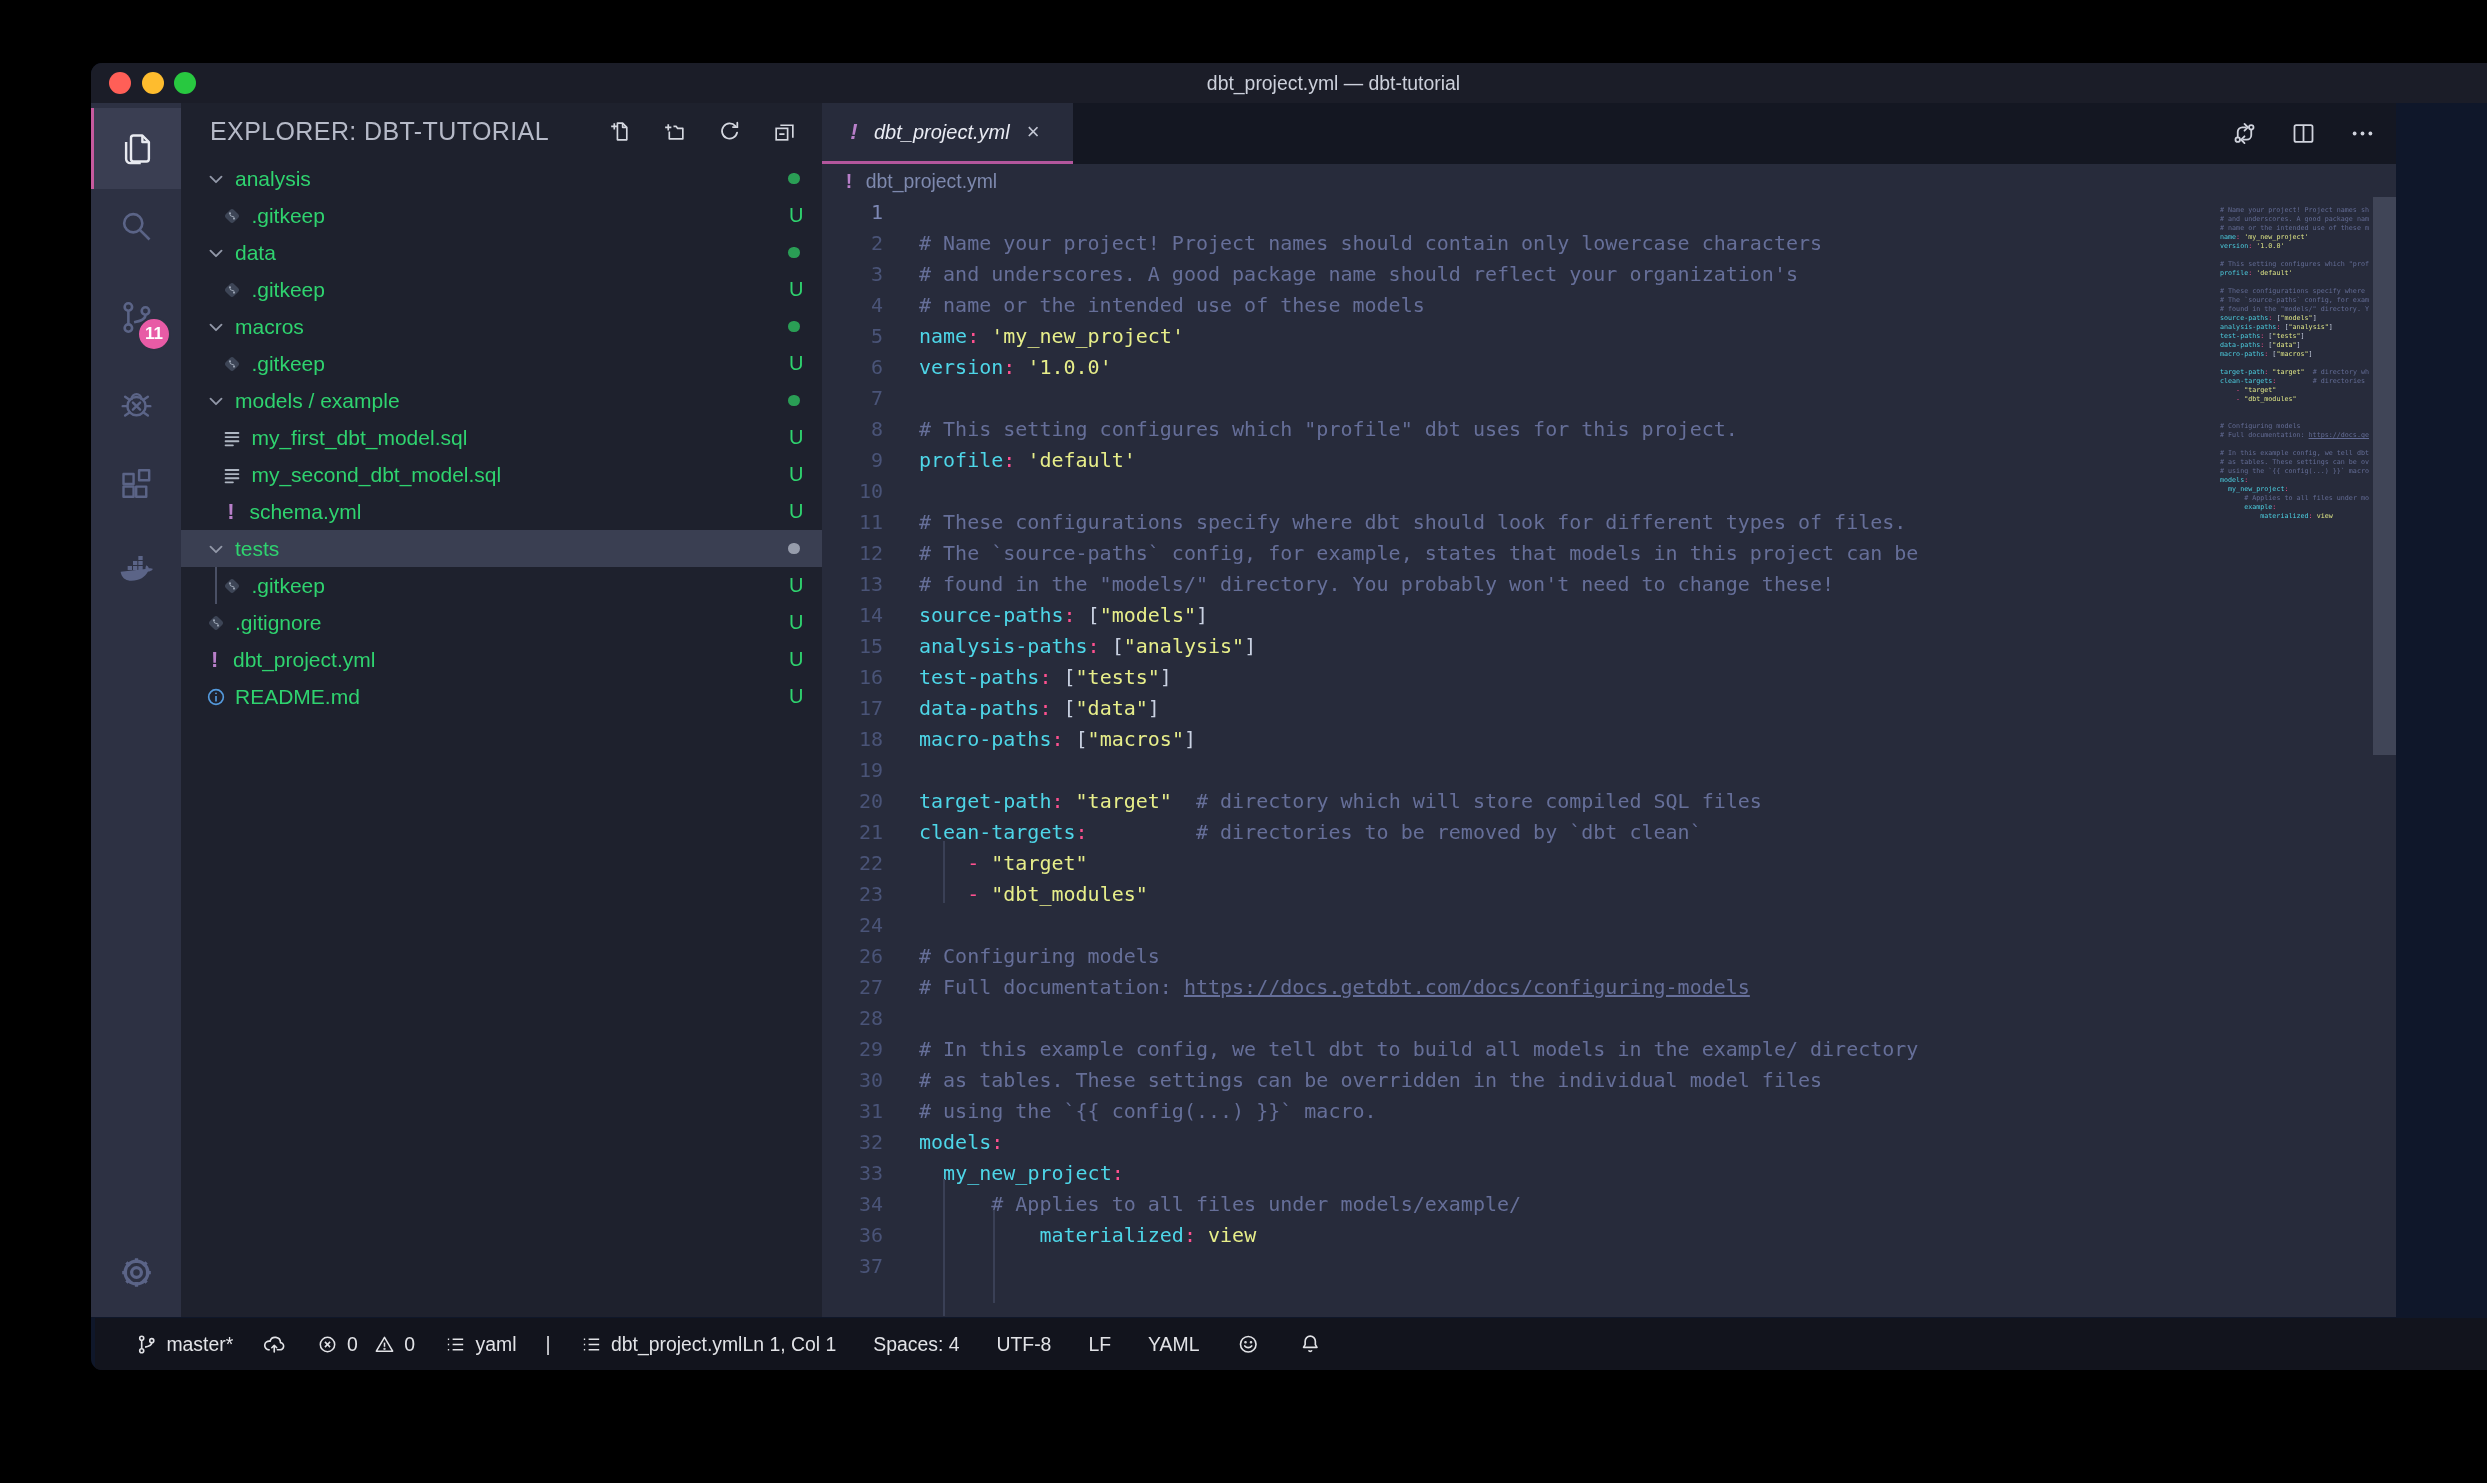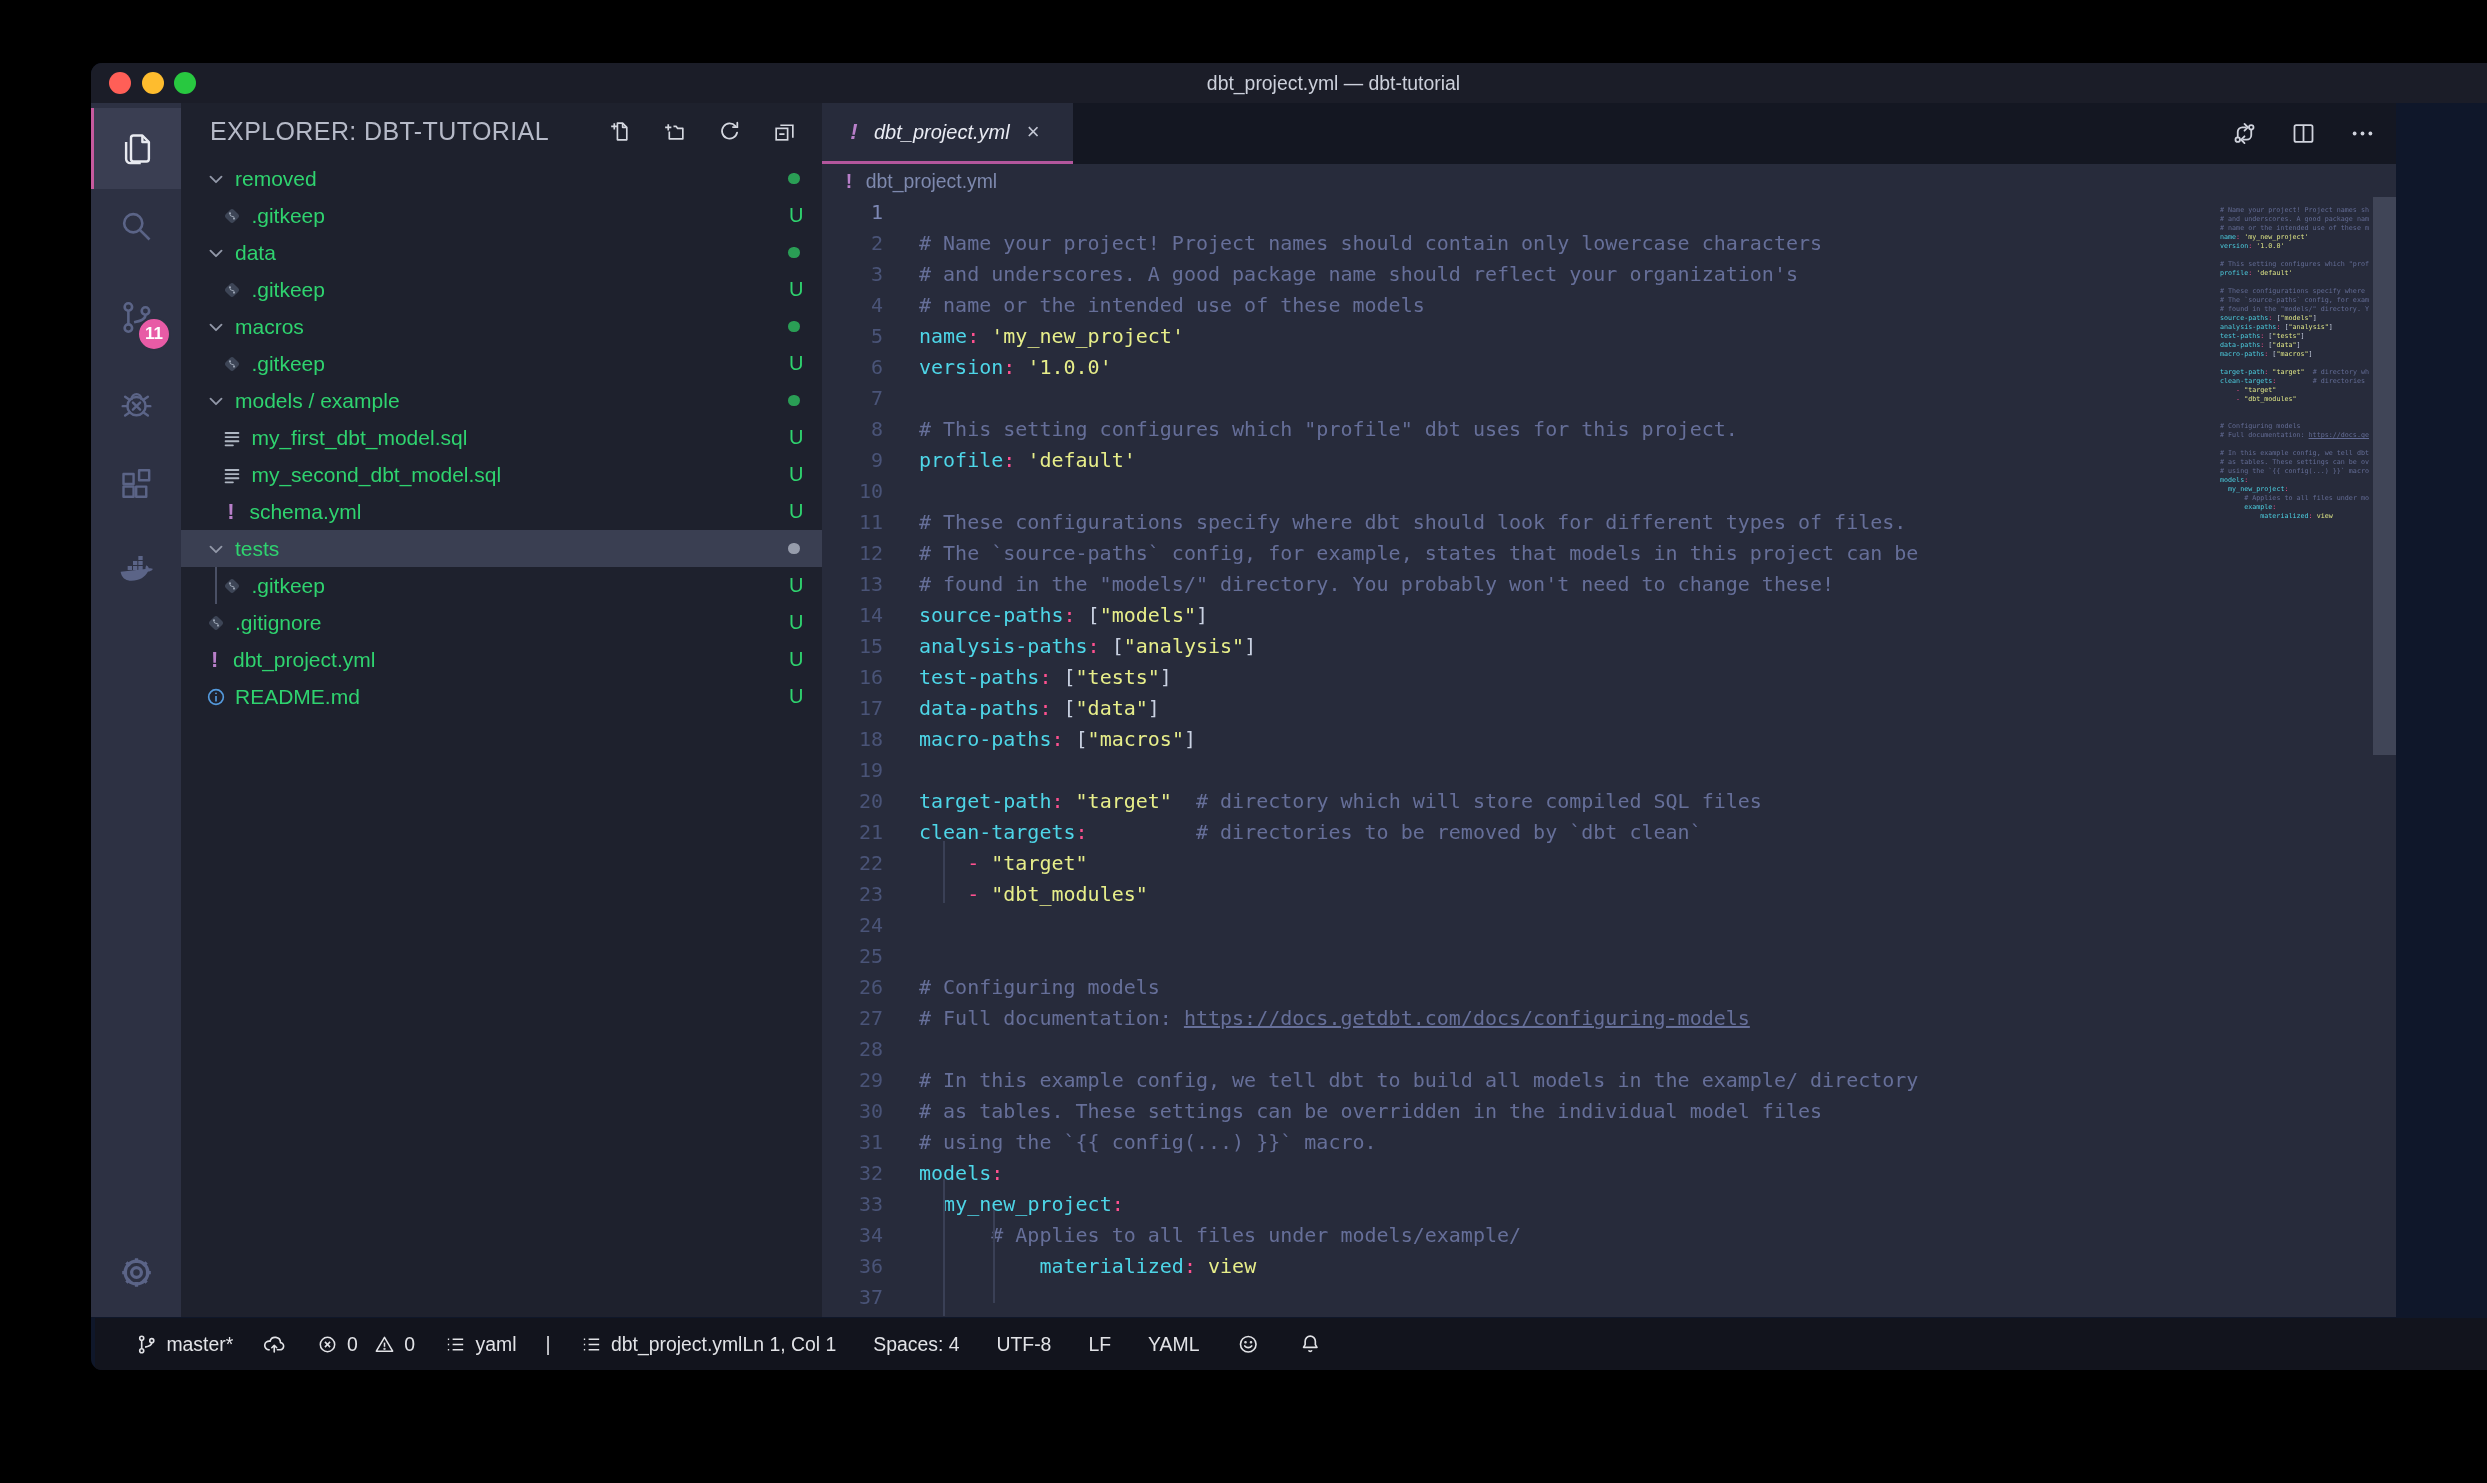--- a/index.html
+++ b/index.html
@@ -191,21 +191,21 @@
           </span>
         </span>
       </div>
       <div class="tree" id="tree">
           <div class="tree-row">
             <span class="lead pad0">
               <svg width="22" height="22" viewBox="0 0 24 24" fill="none" stroke="#9298a8" stroke-width="2" stroke-linecap="round" stroke-linejoin="round">
                 <polyline points="6,9.5 12,15.5 18,9.5"></polyline>
               </svg>
             </span>
-            <span class="tree-label">removed</span>
+            <span class="tree-label">analysis</span>
             <span class="dot"></span>
           </div>
           <div class="tree-row">
             <span class="lead pad1">
               <svg width="22" height="22" viewBox="0 0 24 24">
                 <g transform="rotate(45 12 12)">
                   <rect x="5.8" y="5.8" width="12.4" height="12.4" rx="3" fill="#3d4556"></rect>
                 </g>
                 <circle cx="9.8" cy="9.2" r="1.2" fill="#9aa3b2"></circle>
                 <circle cx="14.2" cy="14.8" r="1.2" fill="#9aa3b2"></circle>
@@ -414,21 +414,20 @@
           <div class="code-line"><span class="ln">15</span><span class="lc"><span class="tk-k">analysis-paths</span><span class="tk-p">:</span><span class="tk-w"> </span><span class="tk-b">[</span><span class="tk-s">"analysis"</span><span class="tk-b">]</span></span></div>
           <div class="code-line"><span class="ln">16</span><span class="lc"><span class="tk-k">test-paths</span><span class="tk-p">:</span><span class="tk-w"> </span><span class="tk-b">[</span><span class="tk-s">"tests"</span><span class="tk-b">]</span></span></div>
           <div class="code-line"><span class="ln">17</span><span class="lc"><span class="tk-k">data-paths</span><span class="tk-p">:</span><span class="tk-w"> </span><span class="tk-b">[</span><span class="tk-s">"data"</span><span class="tk-b">]</span></span></div>
           <div class="code-line"><span class="ln">18</span><span class="lc"><span class="tk-k">macro-paths</span><span class="tk-p">:</span><span class="tk-w"> </span><span class="tk-b">[</span><span class="tk-s">"macros"</span><span class="tk-b">]</span></span></div>
           <div class="code-line"><span class="ln">19</span><span class="lc"></span></div>
           <div class="code-line"><span class="ln">20</span><span class="lc"><span class="tk-k">target-path</span><span class="tk-p">:</span><span class="tk-w"> </span><span class="tk-s">"target"</span><span class="tk-w">  </span><span class="tk-c"># directory which will store compiled SQL files</span></span></div>
           <div class="code-line"><span class="ln">21</span><span class="lc"><span class="tk-k">clean-targets</span><span class="tk-p">:</span><span class="tk-w">         </span><span class="tk-c"># directories to be removed by `dbt clean`</span></span></div>
           <div class="code-line"><span class="ln">22</span><span class="lc"><span class="tk-w">    </span><span class="tk-p">-</span><span class="tk-w"> </span><span class="tk-s">"target"</span></span></div>
           <div class="code-line"><span class="ln">23</span><span class="lc"><span class="tk-w">    </span><span class="tk-p">-</span><span class="tk-w"> </span><span class="tk-s">"dbt_modules"</span></span></div>
           <div class="code-line"><span class="ln">24</span><span class="lc"></span></div>
-          <div class="code-line"><span class="ln">25</span><span class="lc"></span></div>
           <div class="code-line"><span class="ln">26</span><span class="lc"><span class="tk-c"># Configuring models</span></span></div>
           <div class="code-line"><span class="ln">27</span><span class="lc"><span class="tk-c"># Full documentation: </span><span class="tk-u">https://docs.getdbt.com/docs/configuring-models</span></span></div>
           <div class="code-line"><span class="ln">28</span><span class="lc"></span></div>
           <div class="code-line"><span class="ln">29</span><span class="lc"><span class="tk-c"># In this example config, we tell dbt to build all models in the example/ directory</span></span></div>
           <div class="code-line"><span class="ln">30</span><span class="lc"><span class="tk-c"># as tables. These settings can be overridden in the individual model files</span></span></div>
           <div class="code-line"><span class="ln">31</span><span class="lc"><span class="tk-c"># using the `{{ config(...) }}` macro.</span></span></div>
           <div class="code-line"><span class="ln">32</span><span class="lc"><span class="tk-k">models</span><span class="tk-p">:</span></span></div>
           <div class="code-line"><span class="ln">33</span><span class="lc"><span class="tk-w">  </span><span class="tk-k">my_new_project</span><span class="tk-p">:</span></span></div>
           <div class="code-line"><span class="ln">34</span><span class="lc"><span class="tk-w">      </span><span class="tk-c"># Applies to all files under models/example/</span></span></div>
           <div class="code-line"><span class="ln">36</span><span class="lc"><span class="tk-w">          </span><span class="tk-k">materialized</span><span class="tk-p">:</span><span class="tk-w"> </span><span class="tk-s">view</span></span></div>

